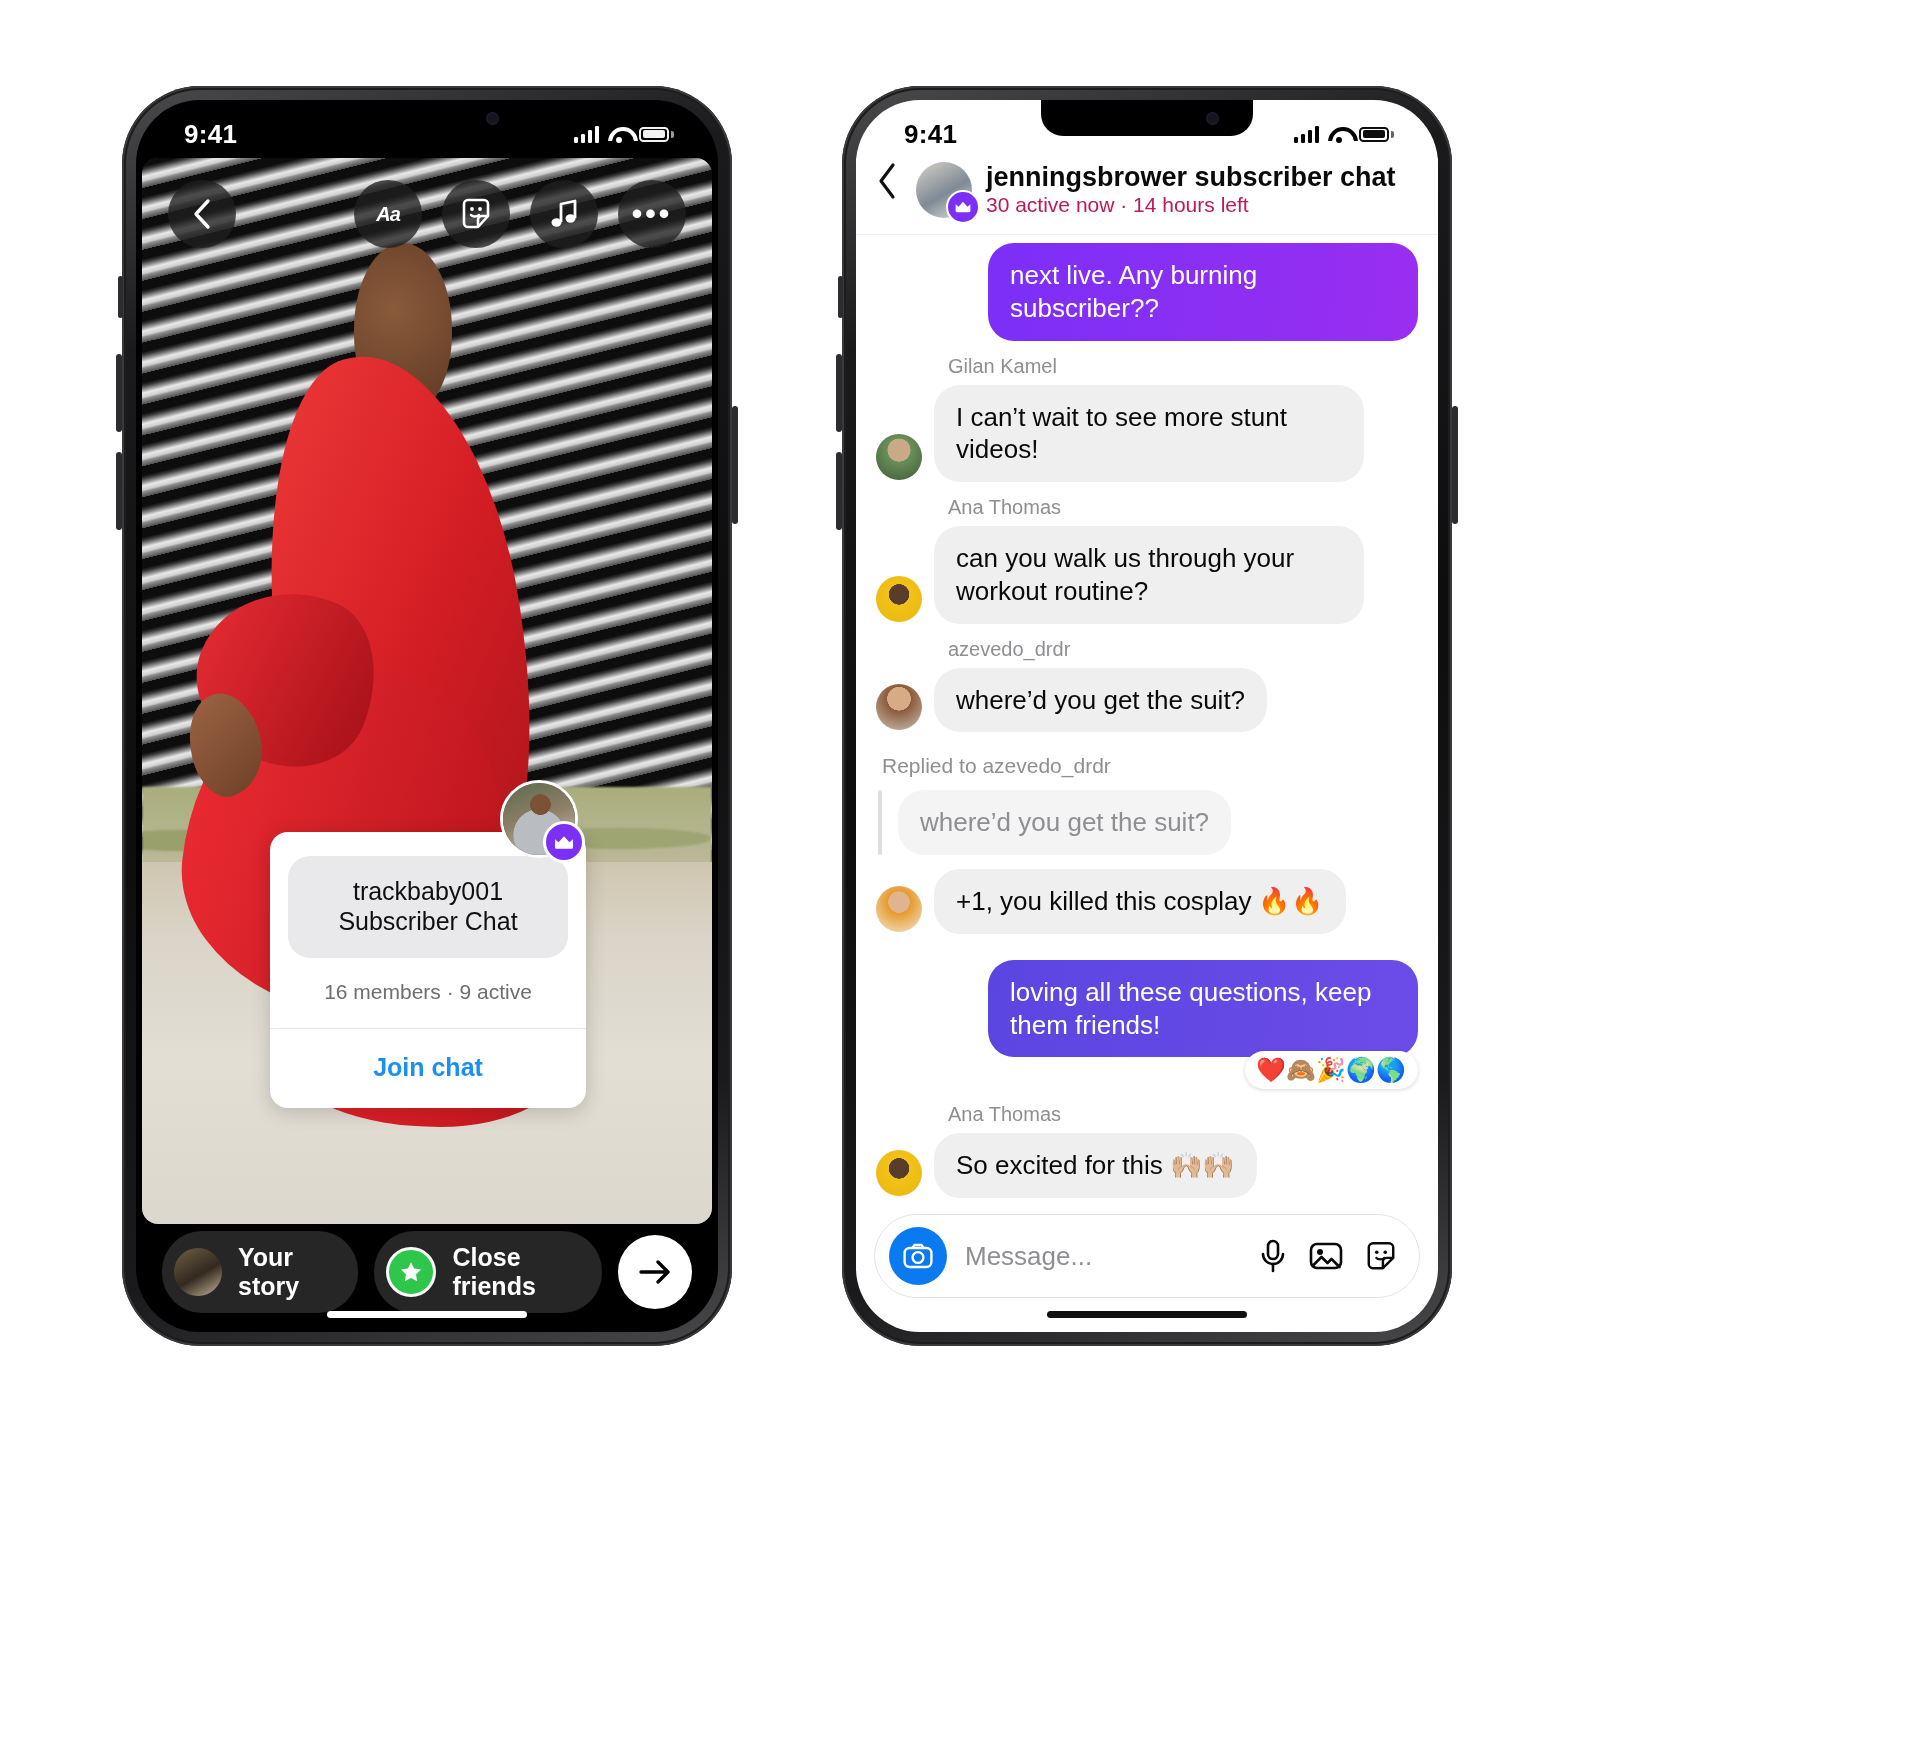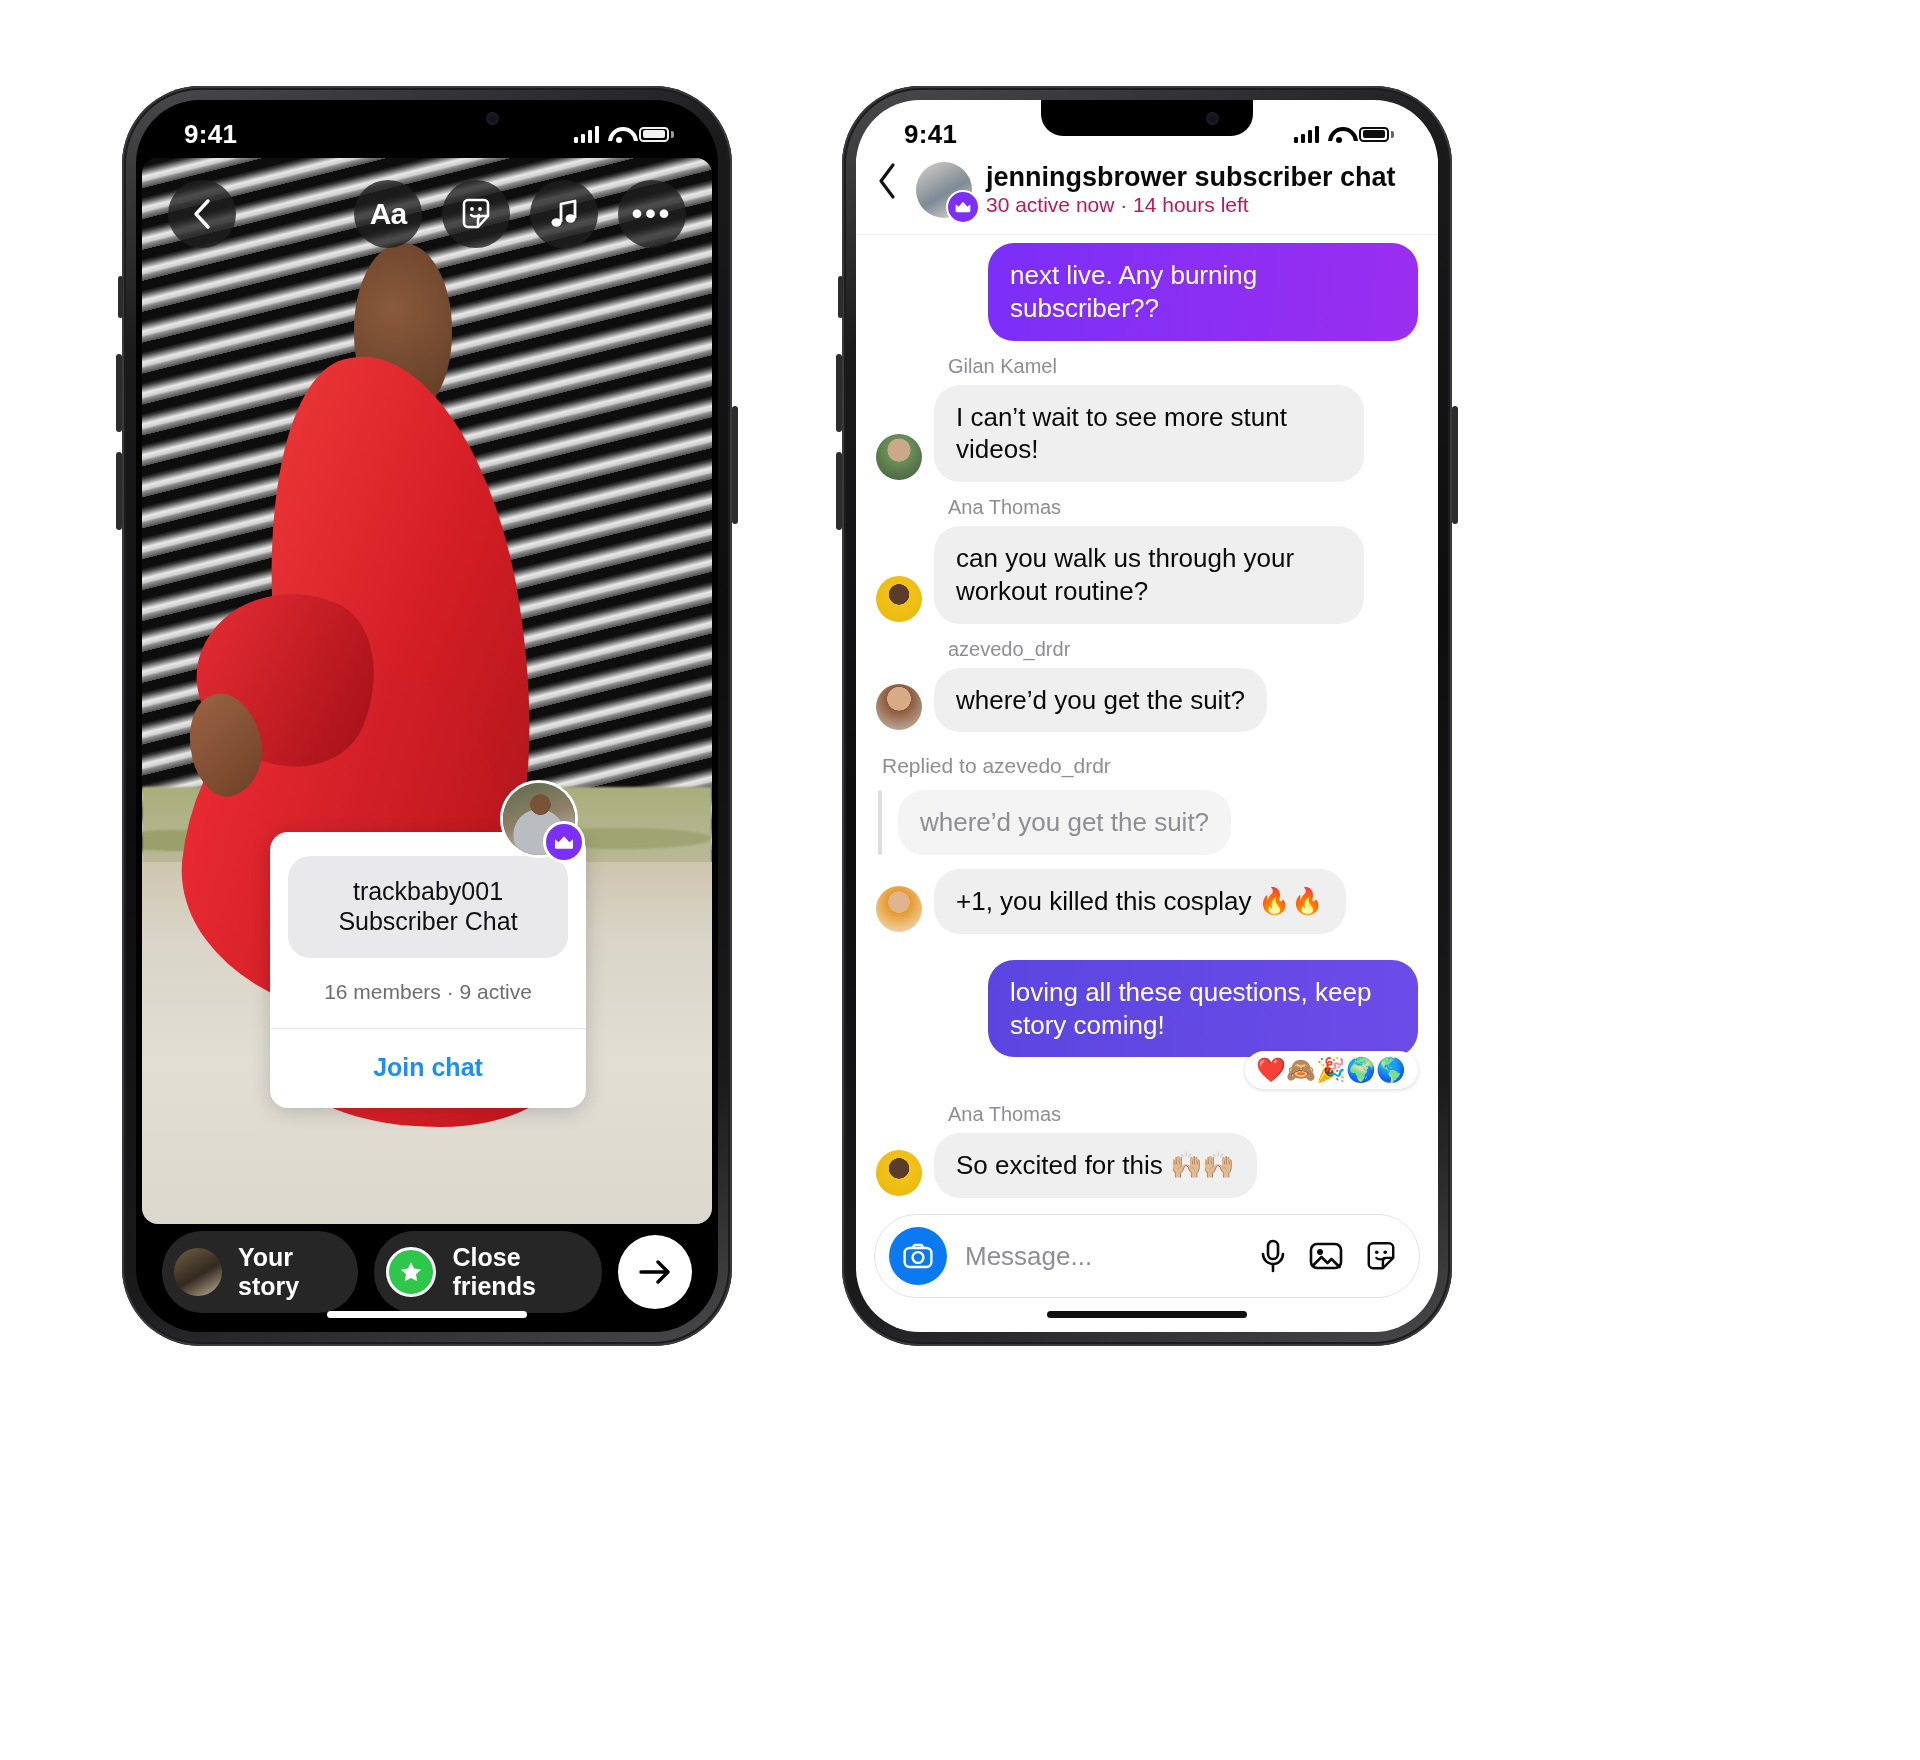--- a/index.html
+++ b/index.html
@@ -168,21 +168,21 @@
     display: flex; align-items: center; gap: 20px;
     padding: 0 26px; z-index: 12;
   }
   .circ-btn {
     width: 68px; height: 68px; border-radius: 50%;
     background: rgba(32,32,32,.78);
     display:flex; align-items:center; justify-content:center;
     color:#fff; flex: 0 0 auto;
   }
   .tools-right { margin-left: auto; display:flex; gap: 20px; align-items:center; }
-  .aa { font-size: 30px; font-weight: 700; letter-spacing:-1px; }
+  .aa { font-size: 20px; font-weight: 700; letter-spacing:-1px;font-style:italic; }
   .dots { letter-spacing: 3px; font-size: 30px; font-weight: 800; line-height: 0; }
 
   
   .chat-card {
     position: absolute; left: 128px; bottom: 116px;
     width: 316px; background: #fff;
     border-radius: 18px; z-index: 14;
     box-shadow: 0 4px 20px rgba(0,0,0,.18);
     overflow: visible;
   }
@@ -560,21 +560,21 @@
             <span class="quote-bar"></span>
             <div class="bub quote">where’d you get the suit?</div>
           </div>
           <div class="row in" style="margin-top:14px;">
             <span class="av-sm av-d"></span>
             <div class="bub gray">+1, you killed this cosplay 🔥🔥</div>
           </div>
         </div>
 
         <div class="row out" style="margin-top:26px;">
-          <div class="bub blue">loving all these questions, keep story coming!</div>
+          <div class="bub blue">loving all these questions, keep them friends!</div>
         </div>
         <div style="display:flex;justify-content:flex-end;">
           <span class="reactions">❤️🙈🎉🌍🌎</span>
         </div>
 
         <div class="sender">Ana Thomas</div>
         <div class="row in">
           <span class="av-sm av-b"></span>
           <div class="bub gray">So excited for this 🙌🏼🙌🏼</div>
         </div>

